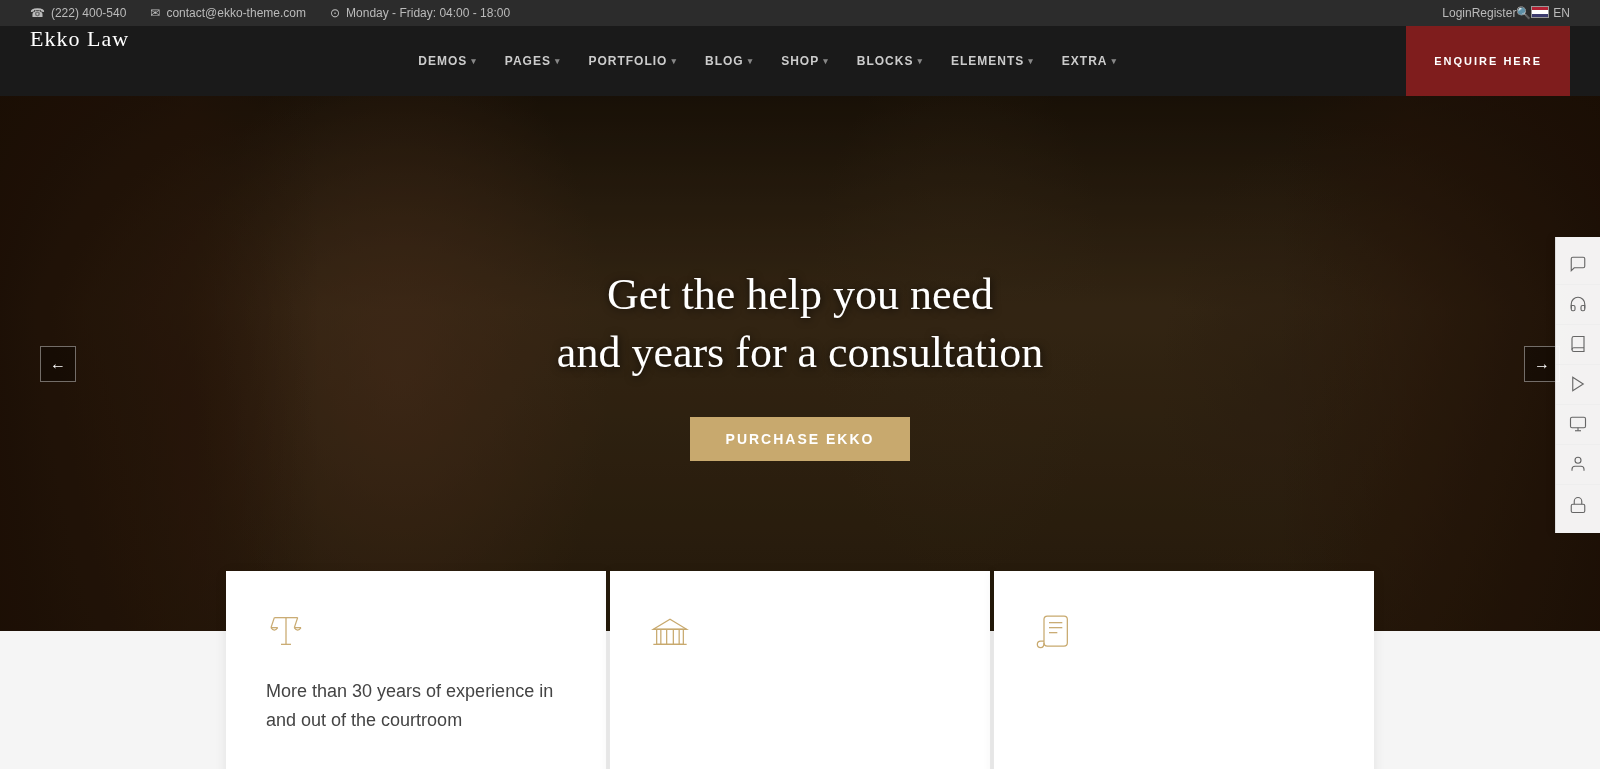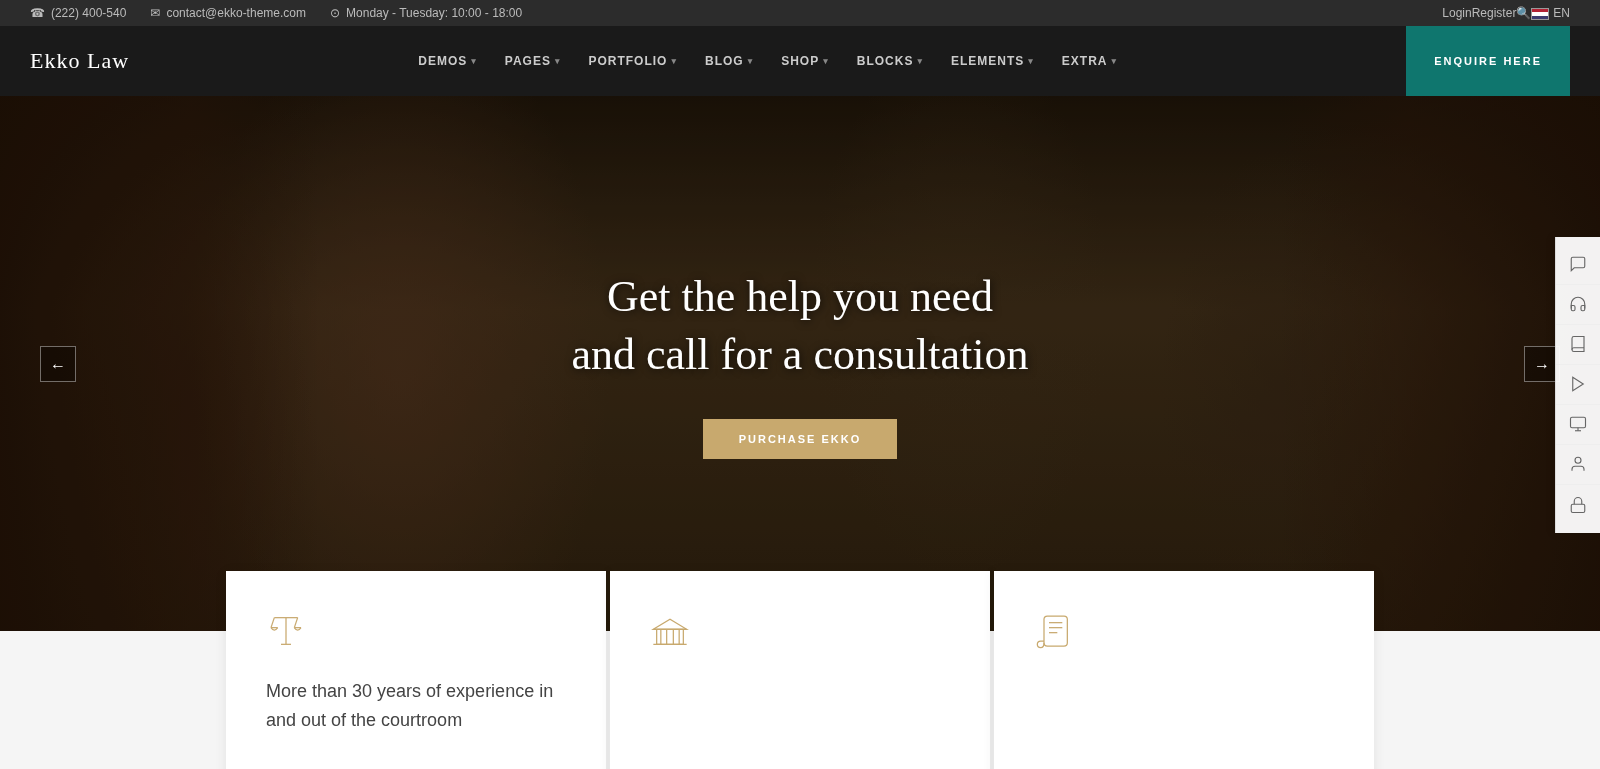--- a/index.html
+++ b/index.html
@@ -13,27 +13,27 @@
       font-family: Arial, sans-serif;
       padding: 6px 30px;
       display: flex;
       align-items: center;
       justify-content: space-between;
     }
     .topbar-left { display: flex; gap: 24px; align-items: center; }
     .topbar-item { display: flex; align-items: center; gap: 6px; color: #bbb; }
     .topbar-right { display: flex; align-items: center; gap: 0; }
     .topbar-right a { color: #bbb; text-decoration: none; font-size: 12px; }
-    .topbar-right .lang { display: flex; align-items: flex-end; gap: 4px; }
+    .topbar-right .lang { display: flex; align-items: flex-start; gap: 4px; }
 
     
     .header {
       background: #1a1a1a;
       display: flex;
-      align-items: center;
+      align-items: flex-start;
       justify-content: space-between;
       padding: 0 30px 0 30px;
       height: 70px;
     }
     .logo {
       color: #fff;
       font-size: 22px;
       font-family: Georgia, serif;
       font-weight: normal;
       letter-spacing: 1px;
@@ -54,21 +54,21 @@
       padding: 0 14px;
       height: 70px;
       display: flex;
       align-items: center;
       cursor: pointer;
       gap: 4px;
       white-space: nowrap;
     }
     .chevron { font-size: 9px; color: #888; }
     .enquire-btn {
-      background: #0f766e;
+      background: #7f1d1d;
       color: #fff;
       border: none;
       padding: 0 28px;
       height: 70px;
       font-size: 11px;
       font-family: Arial, sans-serif;
       font-weight: bold;
       letter-spacing: 2px;
       text-transform: uppercase;
       cursor: pointer;
@@ -109,21 +109,21 @@
       font-weight: normal;
       line-height: 1.3;
       margin-bottom: 36px;
       text-shadow: 1px 1px 8px rgba(0,0,0,0.7);
     }
     .hero-btn {
       background: #c8a96e;
       color: #fff;
       border: none;
       padding: 14px 36px;
-      font-size: 11px;
+      font-size: 14px;
       font-family: Arial, sans-serif;
       font-weight: bold;
       letter-spacing: 2px;
       text-transform: uppercase;
       cursor: pointer;
     }
 
     
     .slider-arrow {
       position: absolute;
@@ -236,21 +236,21 @@
     <div class="topbar-item">
       <span style="color:#bbb;">☎</span>
       <span>(222) 400-540</span>
     </div>
     <div class="topbar-item">
       <span style="color:#bbb;">✉</span>
       <span>contact@ekko-theme.com</span>
     </div>
     <div class="topbar-item">
       <span style="color:#bbb;">⊙</span>
-      <span>Monday - Tuesday: 10:00 - 18:00</span>
+      <span>Monday - Friday: 04:00 - 18:00</span>
     </div>
   </div>
   <div class="topbar-right">
     <a>Login</a>
     <a>Register</a>
     <span style="color:#bbb; cursor:pointer;">🔍</span>
     <div class="lang">
       <span style="display:inline-block;width:18px;height:12px;background:linear-gradient(#b22234 33%, #fff 33%, #fff 66%, #3c3b6e 66%);border:1px solid #999;"></span>
       <span style="color:#bbb;">EN</span>
     </div>
@@ -308,21 +308,21 @@
     <div style="position:absolute;top:0;left:0;right:0;bottom:0;background:rgba(20,12,4,0.25);"></div>
   </div>
 
   <div class="slider-arrow left">
     <span>←</span>
   </div>
 
   <div class="hero-content">
     <h1 class="hero-title">
       <span>Get the help you need</span><br>
-      <span>and call for a consultation</span>
+      <span>and years for a consultation</span>
     </h1>
     <button class="hero-btn">PURCHASE EKKO</button>
   </div>
 
   <div class="slider-arrow right">
     <span>→</span>
   </div>
 </div>
 
 <div style="background:#f0eeec; padding-bottom: 10px;">

